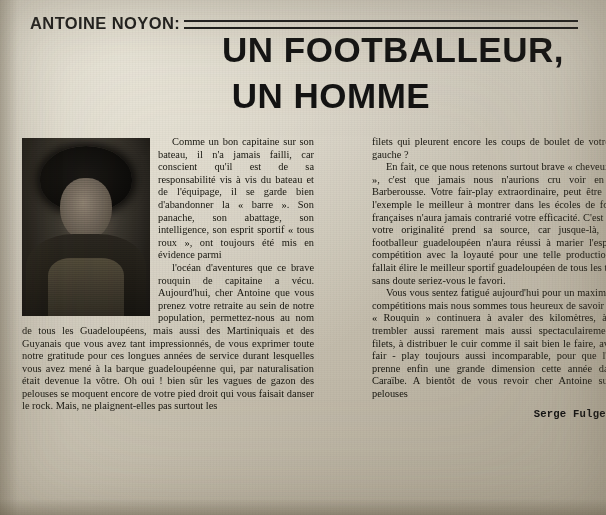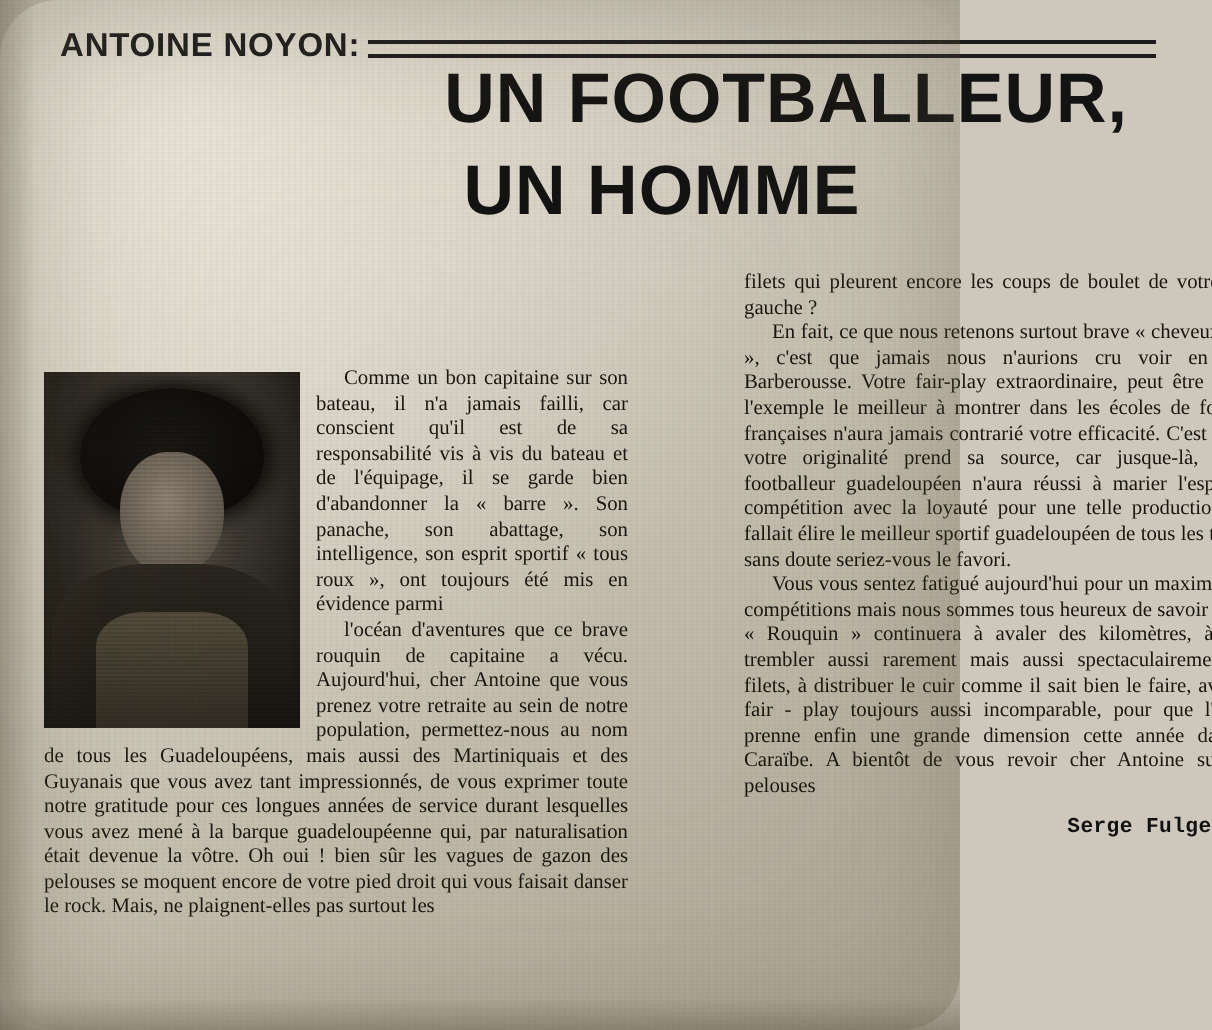--- a/index.html
+++ b/index.html
@@ -8,29 +8,28 @@
   }
   body {
     width: 606px;
     height: 515px;
     overflow: hidden;
     background: #cdc8bb;
     font-family: "Liberation Serif", serif;
   }
   .page {
     position: relative;
-    width: 480px;
+    width: 606px;
     height: 515px;
     background:
       radial-gradient(ellipse at 20% 10%, rgba(255,252,240,0.55) 0%, rgba(255,252,240,0) 55%),
       radial-gradient(ellipse at 85% 85%, rgba(120,110,90,0.18) 0%, rgba(120,110,90,0) 60%),
       linear-gradient(160deg, #d8d3c6 0%, #cfc9bb 38%, #c9c2b2 70%, #bdb6a5 100%);
     box-sizing: border-box;
     padding: 0;
-    border-radius: 29px;
   }
   .grain {
     position: absolute;
     inset: 0;
     pointer-events: none;
     background-image:
       repeating-linear-gradient(0deg, rgba(0,0,0,0.022) 0px, rgba(0,0,0,0.022) 1px, rgba(255,255,255,0.02) 1px, rgba(255,255,255,0.02) 2px),
       repeating-linear-gradient(90deg, rgba(0,0,0,0.015) 0px, rgba(0,0,0,0.015) 1px, rgba(255,255,255,0.015) 1px, rgba(255,255,255,0.015) 3px);
     opacity: 0.8;
     mix-blend-mode: multiply;
@@ -108,21 +107,20 @@
     top: 0;
     font-size: 10.4px;
     line-height: 12.6px;
     text-align: justify;
     color: #17160f;
     font-family: "Liberation Serif", serif;
   }
   .col-left {
     left: 0;
     width: 292px;
-    margin-top: 48px;
   }
   .col-right {
     left: 306px;
     width: 260px;
     margin-left: 44px;
   }
   .photo {
     float: left;
     width: 128px;
     height: 178px;

